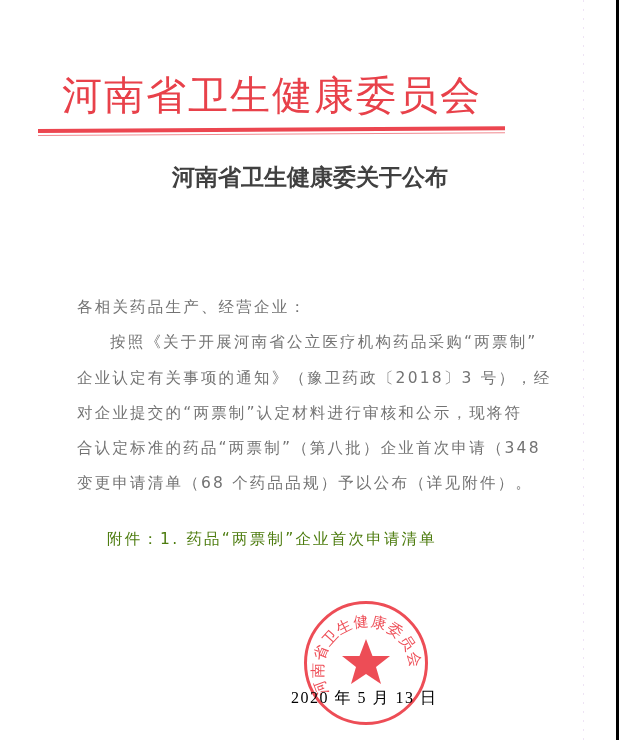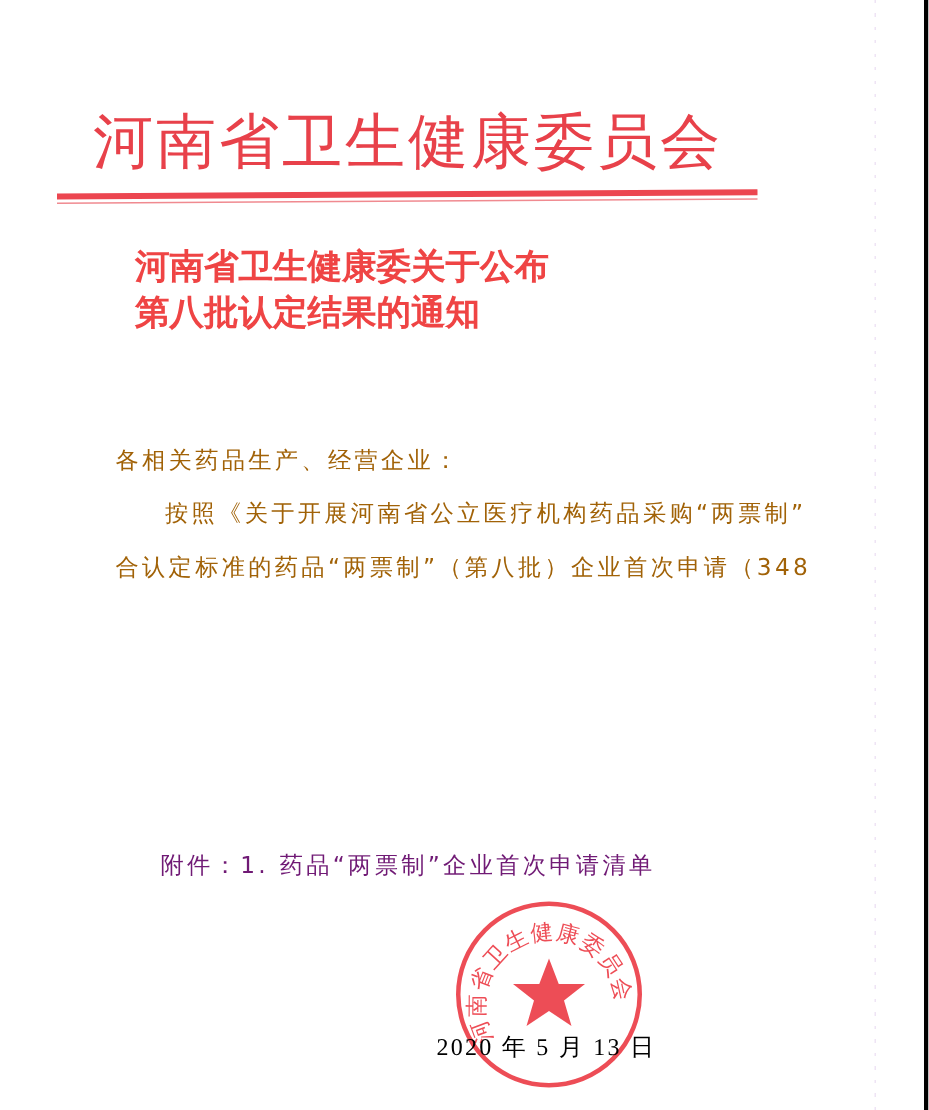--- a/index.html
+++ b/index.html
@@ -17,38 +17,38 @@
       position: absolute; left: 62px; top: 70px; width: 420px;
       font-family: "DejaVu Serif", "Liberation Serif", serif;
       font-size: 40px; line-height: 50px; letter-spacing: 2px;
       color: #e8414a; white-space: nowrap;
     }
     .red-rule { position: absolute; left: 38px; width: 467px; transform: rotate(-0.35deg); transform-origin: left center; }
     .red-rule.thick { top: 129px; height: 4px; background: #ec4650; }
     .red-rule.thin { top: 135px; height: 1px; background: #f08a90; }
 
     .doc-title {
-      position: absolute; left: 90px; top: 162px; width: 440px; text-align: left;
+      position: absolute; left: 90px; top: 162px; width: 440px; text-align: center;
       font-family: Liberation Serif, serif; font-weight: bold;
-      font-size: 23px; line-height: 31px; color: #ef4444;
+      font-size: 23px; line-height: 31px; color: #404040;
     }
     .doc-title div { white-space: nowrap; }
 
     .body-text {
       position: absolute; left: 77px; top: 290px; width: 440px;
       font-family: "DejaVu Sans", "Liberation Sans", sans-serif;
-      font-size: 15.5px; line-height: 35.3px; color: #a16207; letter-spacing: 2.2px;
+      font-size: 15.5px; line-height: 35.3px; color: #737373; letter-spacing: 2.2px;
     }
     .body-text .line { white-space: nowrap; height: 35.3px; }
     .body-text .indent { padding-left: 33px; }
 
     .attachments {
-      position: absolute; left: 107px; top: 560px;
+      position: absolute; left: 107px; top: 522px;
       font-family: "DejaVu Sans", "Liberation Sans", sans-serif;
-      font-size: 15.5px; line-height: 35px; color: #701a75; letter-spacing: 2.2px;
+      font-size: 15.5px; line-height: 35px; color: #4d7c0f; letter-spacing: 2.2px;
     }
     .attachments .line { white-space: nowrap; }
     .attachments .second { padding-left: 48px; }
 
     .stamp {
       position: absolute; left: 304px; top: 601px; width: 124px; height: 124px;
       border: 3px solid #ec3a44; border-radius: 50%; box-sizing: border-box;
       opacity: .9;
     }
     .stamp svg { position: absolute; left: 0; top: 0; }
@@ -63,27 +63,29 @@
 
 <div class="edge-strip"></div>
 <div class="noise-line"></div>
 
 <div class="org-header">河南省卫生健康委员会</div>
 <div class="red-rule thick"></div>
 <div class="red-rule thin"></div>
 
 <div class="doc-title">
   <div>河南省卫生健康委关于公布</div>
-  <div>第八批认定结果的通知</div>
 </div>
 
 <div class="body-text">
   <div class="line">各相关药品生产、经营企业：</div>
   <div class="line indent">按照《关于开展河南省公立医疗机构药品采购“两票制”</div>
+  <div class="line">企业认定有关事项的通知》（豫卫药政〔2018〕3 号），经</div>
+  <div class="line">对企业提交的“两票制”认定材料进行审核和公示，现将符</div>
   <div class="line">合认定标准的药品“两票制”（第八批）企业首次申请（348</div>
+  <div class="line">变更申请清单（68 个药品品规）予以公布（详见附件）。</div>
 </div>
 
 <div class="attachments">
   <div class="line">
     <span>附件：</span><span>1. 药品“两票制”企业首次申请清单</span>
   </div>
 </div>
 
 <div class="stamp">
   <svg width="118" height="118" viewBox="0 0 118 118">

